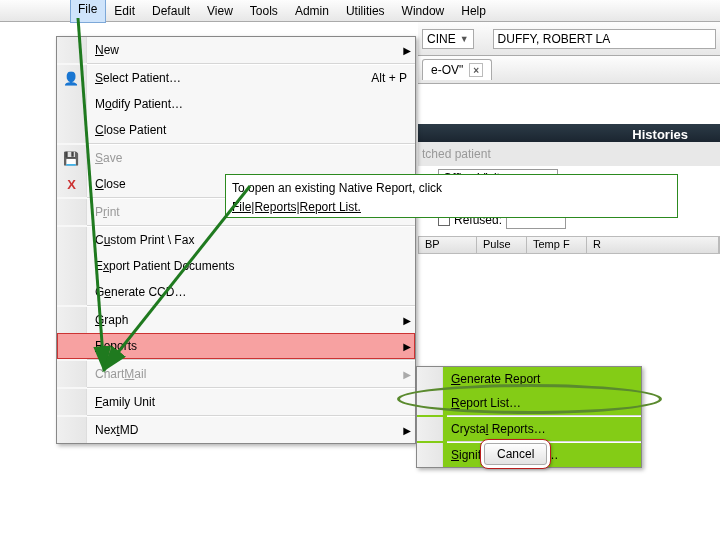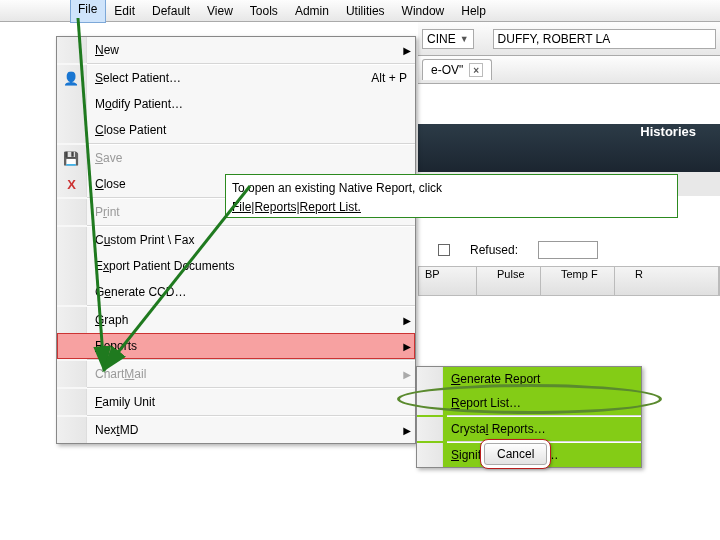--- a/index.html
+++ b/index.html
@@ -30,27 +30,27 @@
   .cancel-btn { display: inline-block; padding: 3px 12px; margin: 3px; border: 1px solid #aaa; border-radius: 3px; background: linear-gradient(#fefefe,#e3e3e3); }
 
   
   .bg { position: absolute; left: 418px; top: 22px; right: 0; height: 515px; }
   .toolbar { height: 34px; background: linear-gradient(#fdfdfd,#e7e7e7); border-bottom: 1px solid #aaa; display: flex; align-items: center; padding: 0 4px; gap: 19px; }
   .combo { border: 1px solid #aaa; background: #fff; padding: 2px 4px; display: flex; align-items: center; }
   .combo .dd { margin-left: 4px; font-size: 9px; color: #555; }
   .tabbar { height: 28px; background: linear-gradient(#fdfdfd,#e7e7e7); border-bottom: 1px solid #aaa; display: flex; align-items: center; padding-left: 4px; }
   .tab { border: 1px solid #aaa; border-bottom: none; background: #fff; padding: 3px 8px; display: flex; align-items: center; gap: 6px; border-radius: 3px 3px 0 0; }
   .tclose { font-weight: bold; color: #555; border: 1px solid #bbb; width: 14px; height: 14px; display:flex; align-items:center; justify-content:center; font-size:10px; }
-  .darkband { height: 48px; background: linear-gradient(#2c3b47,#1b2530); margin-top: 40px; display: flex; align-items: flex-start; justify-content: flex-end; padding-right: 24px; }
+  .darkband { height: 18px; background: linear-gradient(#2c3b47,#1b2530); margin-top: 40px; display: flex; align-items: flex-end; justify-content: flex-end; padding-right: 32px; }
   .darkband span { color: #fff; font-weight: bold; font-size: 13px; }
   .sub1 { height: 24px; background: #e8e8e8; padding-left: 4px; display:flex; align-items:center; color:#999; font-size:11px; gap:3px;}
-  .fieldrow { display:flex; align-items:center; height:24px; padding: 2px 2px 2px 20px; gap: 20px; }
+  .fieldrow { display:flex; align-items:center; height:24px; padding: 2px 2px 2px 20px; gap: 4px; }
   .txt { border:1px solid #999; background:#fff; padding:2px 4px; width:120px; height:18px; }
   .checkbox { width:12px; height:12px; border:1px solid #666; display:inline-block; background:#fff; vertical-align:middle; }
-  .thead { display:flex; background: linear-gradient(#f4f4f4,#e0e0e0); border:1px solid #bbb; height:30px; margin-top:4px;gap:14px; }
+  .thead { display:flex; background: linear-gradient(#f4f4f4,#e0e0e0); border:1px solid #bbb; height:18px; margin-top:4px; }
   .thead .th { border-right:1px solid #bbb; padding:1px 6px; font-size:11px; }
 
   .callout { position: absolute; left: 225px; top: 174px; width: 453px; height: 44px; background: #fff; border: 1.5px solid #2c8a1f; padding: 2px 6px; font-family: "Comic Sans MS", cursive; font-size: 16px; line-height: 1.2; }
   .callout .fr { text-decoration: underline; }
 
   svg.arrows { position: absolute; left: 0; top: 0; pointer-events: none; }
 </style>
 </head>
 <body>
 

